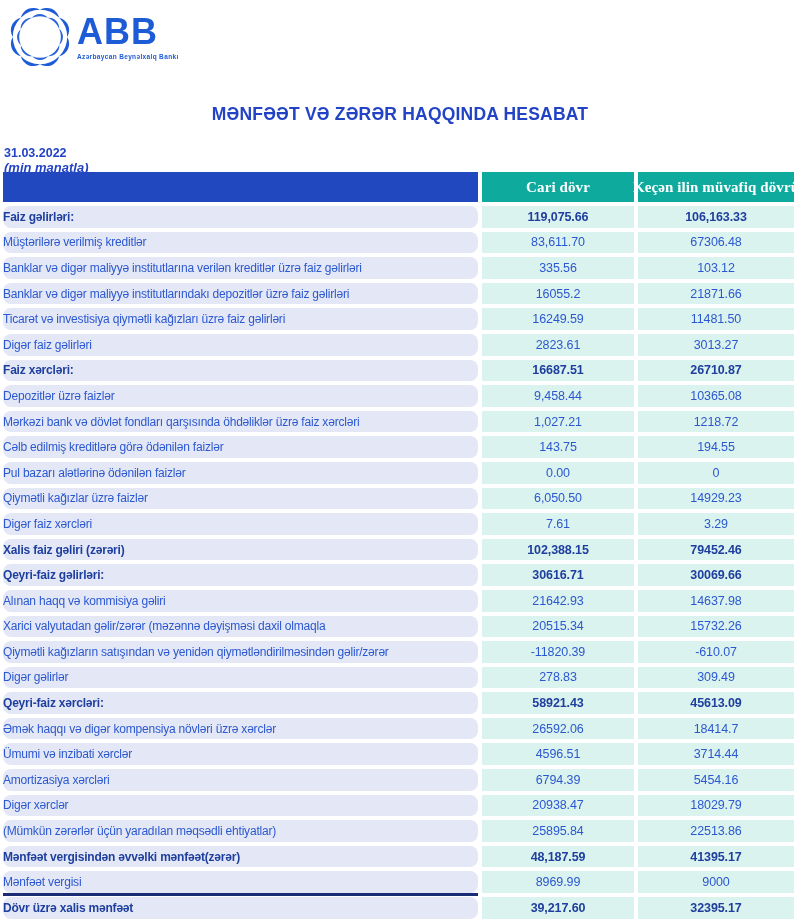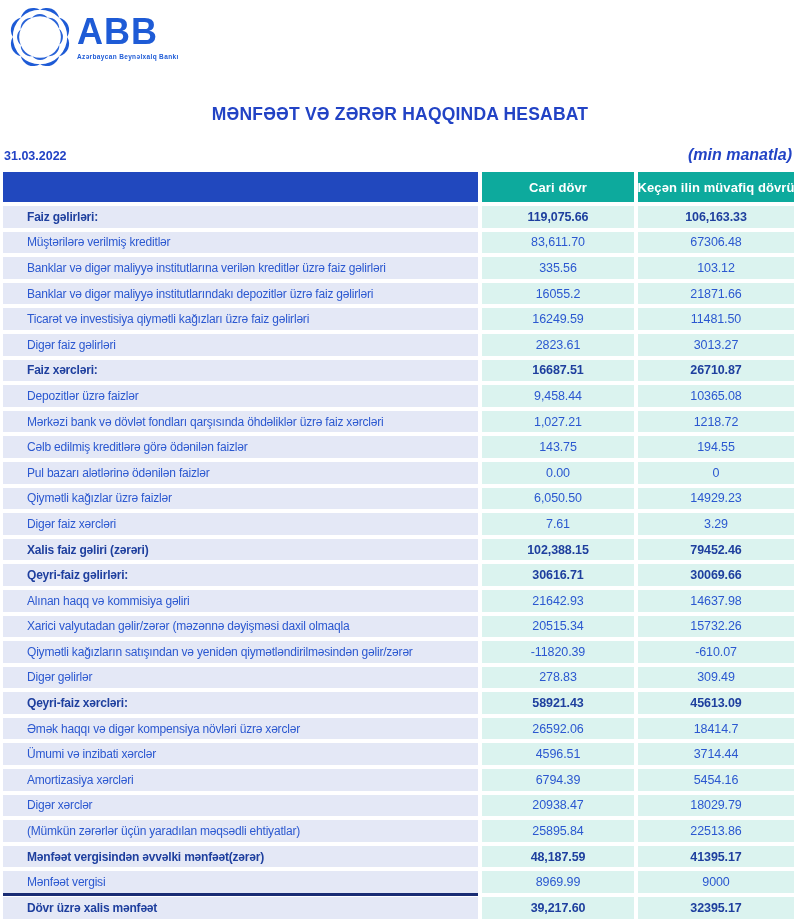--- a/index.html
+++ b/index.html
@@ -17,43 +17,43 @@
   .logo svg{width:64px;height:64px;}
   .logo-textwrap{margin-top:9px;}
   .logo-abb{font-size:36px;font-weight:700;color:var(--brand);line-height:1;letter-spacing:1px;}
   .logo-caption{font-size:6.5px;font-weight:700;color:var(--brand);letter-spacing:0.35px;margin-top:3px;white-space:nowrap;}
   .title{
     position:absolute;top:104px;left:0;width:100%;margin:0;text-align:center;
     font-size:17.5px;font-weight:800;color:#2243C5;letter-spacing:0.2px;
   }
   .meta{
     position:absolute;top:146px;left:4px;right:8px;
-    display:flex;justify-content:space-between;align-items:baseline;color:#2243C5;
+    display:flex;justify-content:space-between;align-items:baseline;color:#2243C5;flex-direction:column;
   }
   .meta .date{font-size:12.5px;font-weight:700;}
-  .meta .unit{font-size:16px;font-style:italic;font-weight:700;}
+  .meta .unit{font-size:13px;font-style:italic;font-weight:700;}
   .table{
     position:absolute;top:172px;left:3px;
     display:grid;grid-template-columns:475px 152px 156px;
     grid-template-rows:30px;grid-auto-rows:21.6px;gap:4px;
   }
   .cell{display:flex;align-items:center;min-width:0;}
   .cell.label{
-    background:var(--rowLabelBg);padding-left:24px;
-    font-size:12px;color:var(--text);letter-spacing:-0.2px;white-space:nowrap;
+    background:var(--rowLabelBg);
+    font-size:12px;color:var(--text);letter-spacing:-0.2px;white-space:nowrap;border-radius:8px;
   }
   .cell.val{
     background:var(--rowValueBg);justify-content:center;
     font-size:12.5px;color:var(--text);letter-spacing:-0.1px;
   }
   .cell.bold{font-weight:700;color:var(--textStrong);}
   .cell.h-spacer{background:var(--band);}
   .cell.th{
-    background:var(--teal);color:#ffffff;font-weight:700;font-size:13px;
-    justify-content:center;letter-spacing:0.1px;white-space:nowrap;
+    background:var(--teal);color:#ffffff;font-weight:700;font-size:15px;
+    justify-content:center;letter-spacing:0.1px;white-space:nowrap;font-family:Liberation Serif, serif;
   }
   .cell.sep{position:relative;}
   .cell.sep::before{
     content:"";position:absolute;left:0;top:-4px;width:100%;height:3px;background:var(--separator);
   }
 </style>
 </head>
 <body>
 
 <div class="logo">

